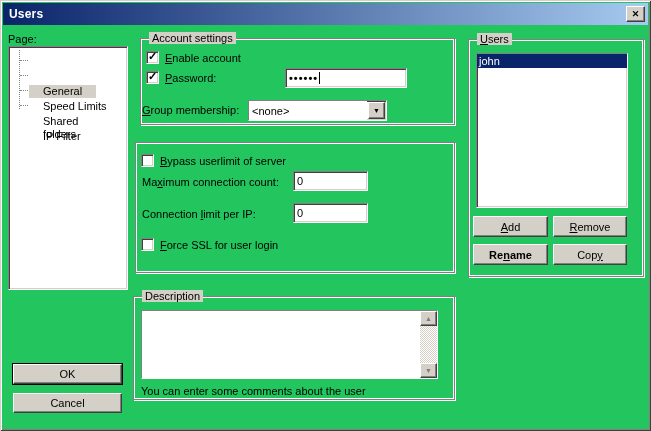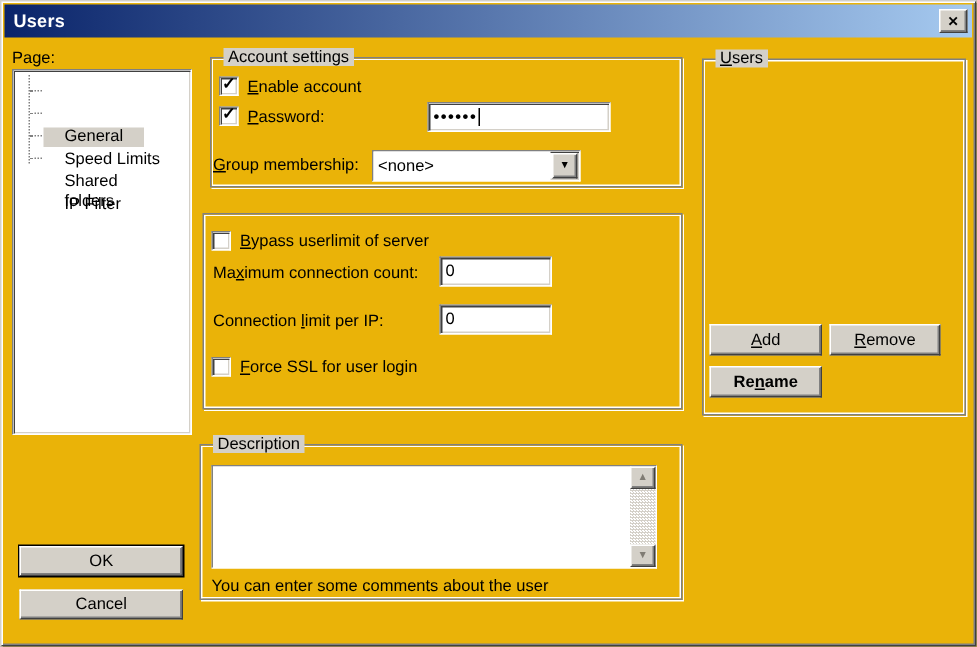--- a/index.html
+++ b/index.html
@@ -1,20 +1,20 @@
 <!DOCTYPE html>
 <html><head>
 <meta charset="utf-8">
 <style>
   * { box-sizing: border-box; margin: 0; padding: 0; }
   html,body { background:#808080; }
   body { font-family: "Liberation Sans", sans-serif; font-size: 11px; color:#000; }
 
   .dialog {
-    position: relative; width: 651px; height: 431px; background: #eab308;
+    position: relative; width: 651px; height: 431px; background: #22c55e;
     box-shadow: inset 1px 1px 0 #d4d0c8, inset -1px -1px 0 #404040,
                 inset 2px 2px 0 #ffffff, inset -2px -2px 0 #808080;
     overflow: hidden;
   }
 
   .titlebar {
     position: absolute; left: 3px; top: 3px; right: 3px; height: 22px;
     display: flex; align-items: center;
     background: linear-gradient(to right, #0a246a, #a6caf0);
   }
@@ -196,23 +196,29 @@
       <div class="scroll-btn">
           <span>▼</span>
         </div>
     </div>
   </div>
   <div class="label" style="left:141px; top:385px;">You can enter some comments about the user</div>
 
   <div class="groupbox" style="left:468px; top:39px; width:176px; height:238px;">
     <span class="group-title"><u>U</u>sers</span>
   </div>
+  <div class="listbox sunken" style="left:476px; top:53px; width:152px; height:155px;">
+    <div class="list-item selected">john</div>
+  </div>
   <div class="btn" style="left:473px; top:216px; width:75px; height:21px;">
     <span><u>A</u>dd</span>
   </div>
   <div class="btn" style="left:553px; top:216px; width:74px; height:21px;">
     <span><u>R</u>emove</span>
   </div>
   <div class="btn" style="left:473px; top:244px; width:75px; height:21px;font-weight:bold;">
     <span>Re<u>n</u>ame</span>
   </div>
+  <div class="btn" style="left:553px; top:244px; width:74px; height:21px;">
+    <span>Cop<u>y</u></span>
+  </div>
 
 </div>
 
 </body></html>

